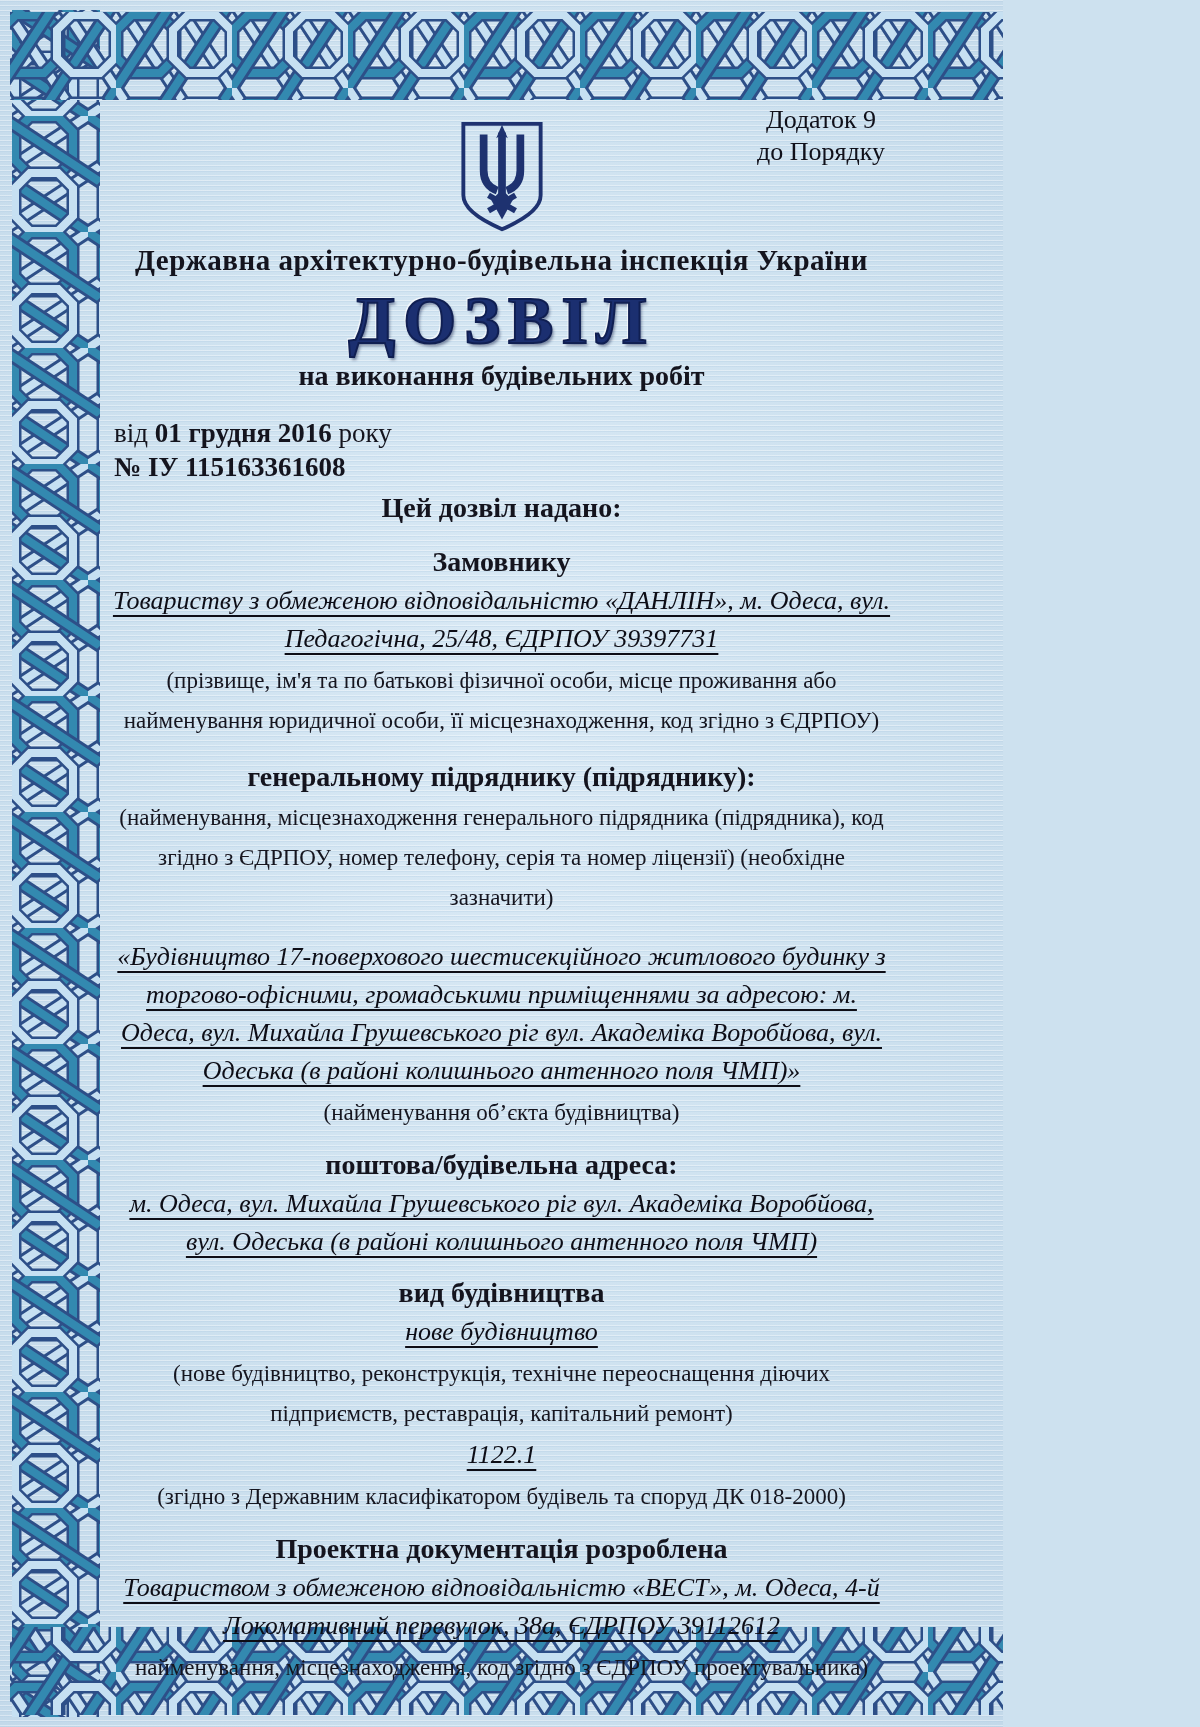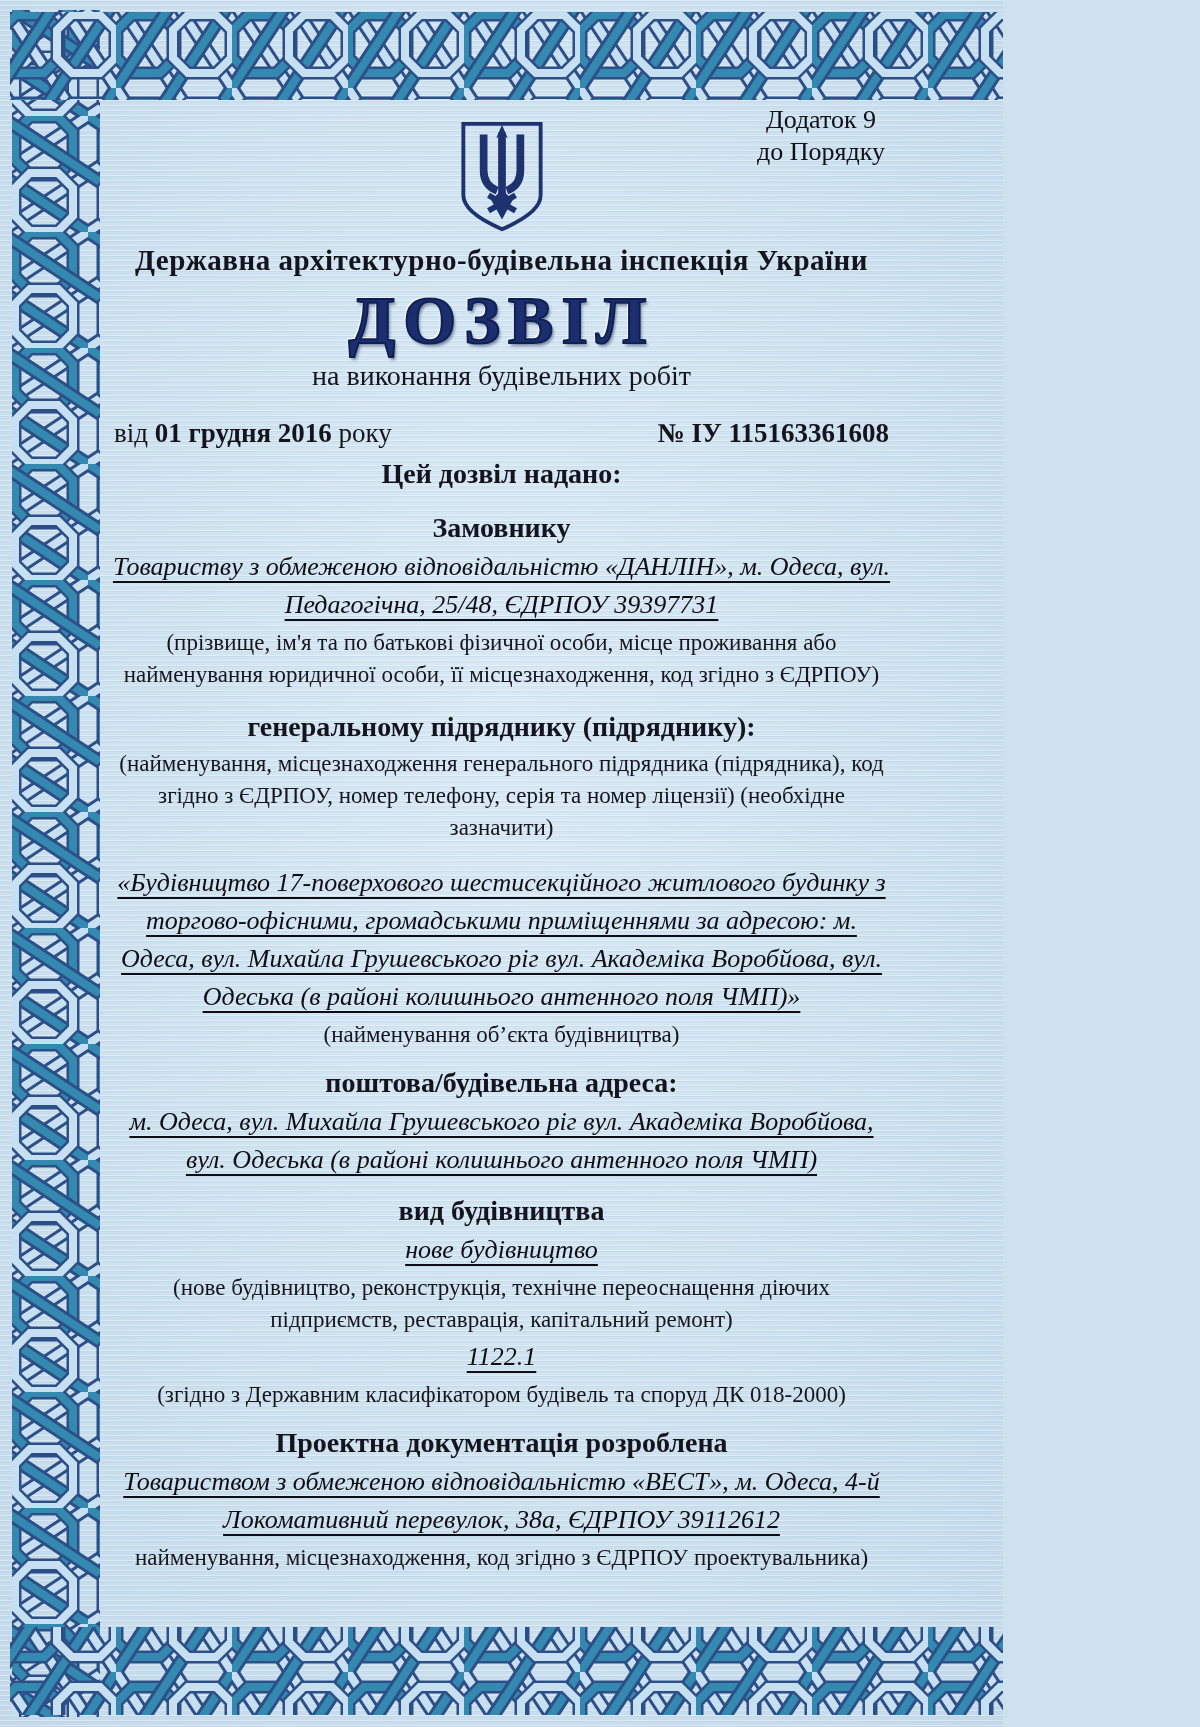--- a/index.html
+++ b/index.html
@@ -32,39 +32,39 @@
   .emblem-wrap{margin-top:20px;height:116px;}
   .agency{margin-top:4px;font-size:29px;line-height:40px;font-weight:bold;letter-spacing:.5px;}
   .doc-title{
     margin-top:2px;
     font-size:68px;line-height:76px;font-weight:bold;letter-spacing:8px;
     color:#1b2f70;
     -webkit-text-stroke:2px #101f52;
     text-shadow:-2px -2px 0 rgba(255,255,255,.65), 2px 3px 3px rgba(11,23,64,.45);
     font-family:Liberation Serif, serif;
   }
-  .doc-subtitle{margin-top:0;font-size:28px;line-height:36px;font-weight:normal;}
+  .doc-subtitle{margin-top:0;font-size:28px;line-height:36px;font-weight:bold;}
   .date-row{
     margin-top:22px;display:flex;justify-content:space-between;align-items:baseline;
-    font-size:27px;line-height:34px;padding:0 2px;
+    font-size:27px;line-height:34px;padding:0 2px;flex-direction:column;
   }
   .date-left .v{font-weight:bold;}
   .date-right{font-weight:bold;}
   .granted{margin-top:6px;font-size:28px;line-height:36px;font-weight:bold;}
   .sec-head{margin-top:18px;font-size:28px;line-height:36px;font-weight:bold;}
   .sec-head.tight{margin-top:14px;}
   .value{
     margin:2px auto 0;
     font-style:italic;font-size:26px;line-height:38px;
     text-decoration:underline;text-decoration-thickness:2px;text-underline-offset:6px;
     color:#0d0d16;
   }
   .note{
     margin:3px auto 0;
-    font-size:23px;line-height:32px;color:#15151f;
+    font-size:23px;line-height:40px;color:#15151f;
   }
   .w-wide{max-width:985px;}
   .w-mid{max-width:880px;}
   .w-note{max-width:960px;}
   .object-block{margin-top:20px;}
 </style>
 </head>
 <body>
 
 <div class="page">

